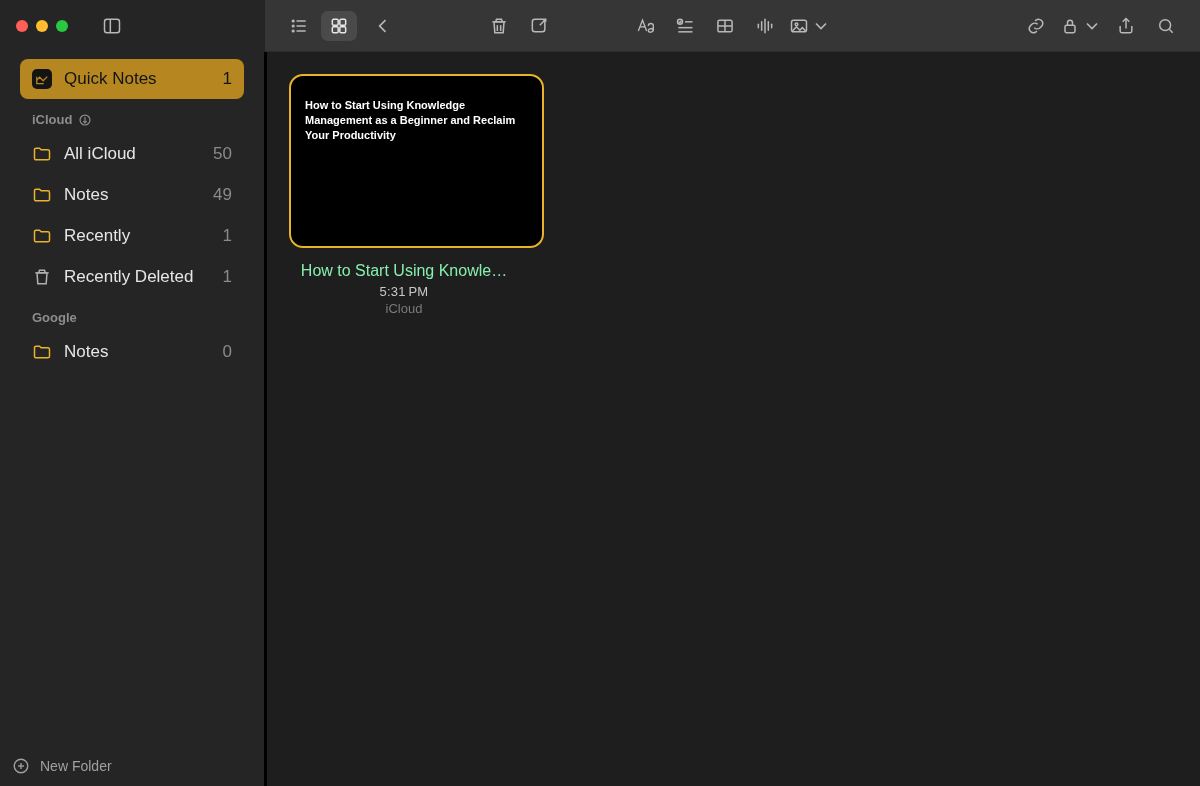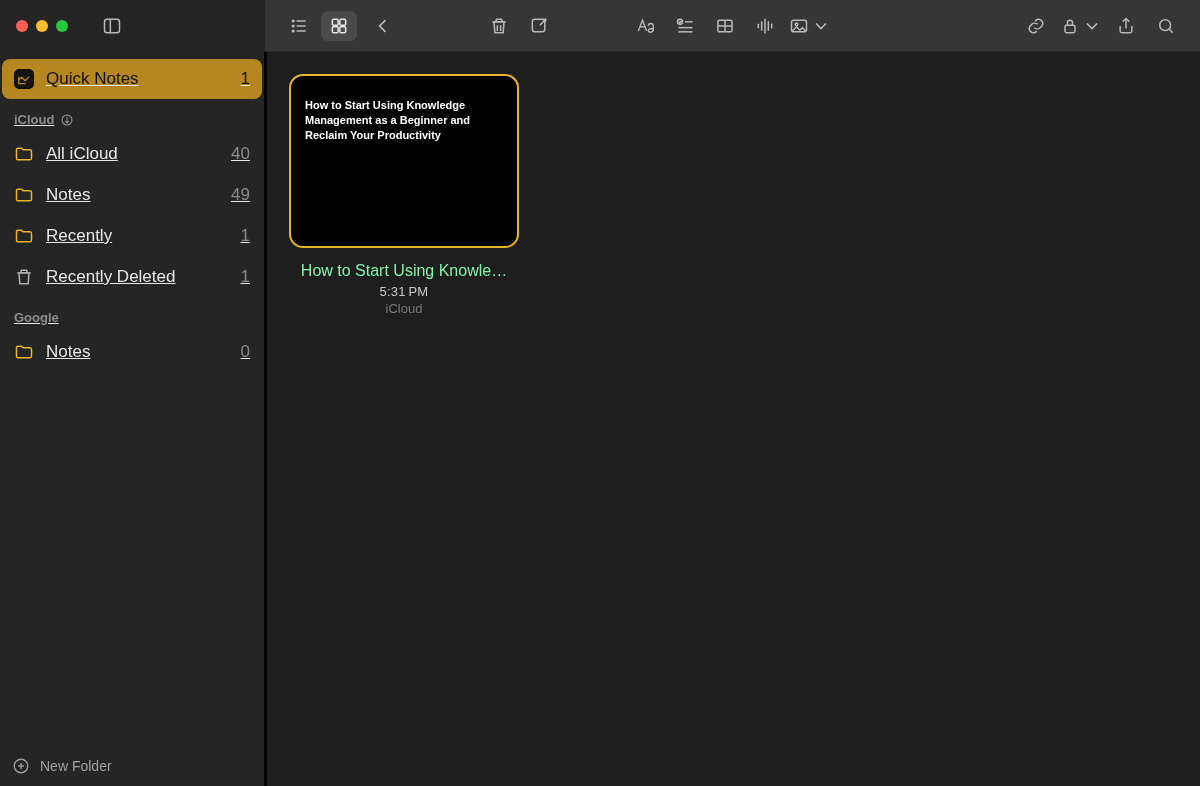--- a/index.html
+++ b/index.html
@@ -71,21 +71,21 @@
   .main{
     flex:1;display:flex;min-height:0;
   }
   .sidebar{
     width:265px;background:var(--sidebar-bg);
     display:flex;flex-direction:column;
     border-right:1px solid var(--divider);
     box-sizing:border-box;
     padding-top:6px;
   }
-  .folders{flex:1;overflow:auto;padding:0 2px;text-decoration:underline;}
+  .folders{flex:1;overflow:auto;padding:0 20px;}
   .sb-footer{
     height:40px;display:flex;align-items:center;gap:10px;
     padding:0 12px;color:#a0a0a0;font-size:14px;
   }
 
   .srow{
     height:40px;border-radius:8px;
     display:flex;align-items:center;gap:12px;
     padding:0 12px;margin:1px 0;
     color:var(--text);font-size:17px;
@@ -116,21 +116,21 @@
   .content{
     flex:1;background:var(--bg);
     padding:22px 24px;box-sizing:border-box;
     position:relative;
   }
   .content-divider{
     position:absolute;left:0;top:0;bottom:0;width:2px;background:var(--divider);
   }
   .ghead{font-size:17px;font-weight:700;margin:4px 0 18px;}
   .card{
-    width:230px;height:174px;border-radius:14px;border:2.5px solid var(--card-border);
+    width:255px;height:174px;border-radius:14px;border:2.5px solid var(--card-border);
     background:var(--card-bg);box-sizing:border-box;
     padding:22px 14px;overflow:hidden;
   }
   .card-text{font-size:11px;font-weight:700;line-height:1.35;color:#fff;}
   .meta{width:230px;text-align:center;margin-top:14px;}
   .meta-title{font-size:16px;color:#86efac;white-space:nowrap;overflow:hidden;text-overflow:ellipsis;}
   .meta-time{font-size:13px;color:#c8c8c8;margin-top:4px;letter-spacing:.2px;}
   .meta-src{font-size:13px;color:#7a7a7a;margin-top:2px;}
 </style>
 </head>
@@ -298,21 +298,21 @@
             <polyline points="9 14 12 17 15 14"></polyline>
             <line x1="12" y1="10" x2="12" y2="17"></line>
         </svg>
       </div>
 
       <div class="srow">
         <svg class="ficon" viewBox="0 0 24 24" fill="none" stroke="currentColor" stroke-width="1.8">
             <path d="M3 7a2 2 0 0 1 2-2h4l2 2h8a2 2 0 0 1 2 2v8a2 2 0 0 1-2 2H5a2 2 0 0 1-2-2z"></path>
           </svg>
         <span>All iCloud</span>
-        <span class="count">40</span>
+        <span class="count">50</span>
       </div>
       <div class="srow">
         <svg class="ficon" viewBox="0 0 24 24" fill="none" stroke="currentColor" stroke-width="1.8">
             <path d="M3 7a2 2 0 0 1 2-2h4l2 2h8a2 2 0 0 1 2 2v8a2 2 0 0 1-2 2H5a2 2 0 0 1-2-2z"></path>
           </svg>
         <span>Notes</span>
         <span class="count">49</span>
       </div>
       <div class="srow">
         <svg class="ficon" viewBox="0 0 24 24" fill="none" stroke="currentColor" stroke-width="1.8">

